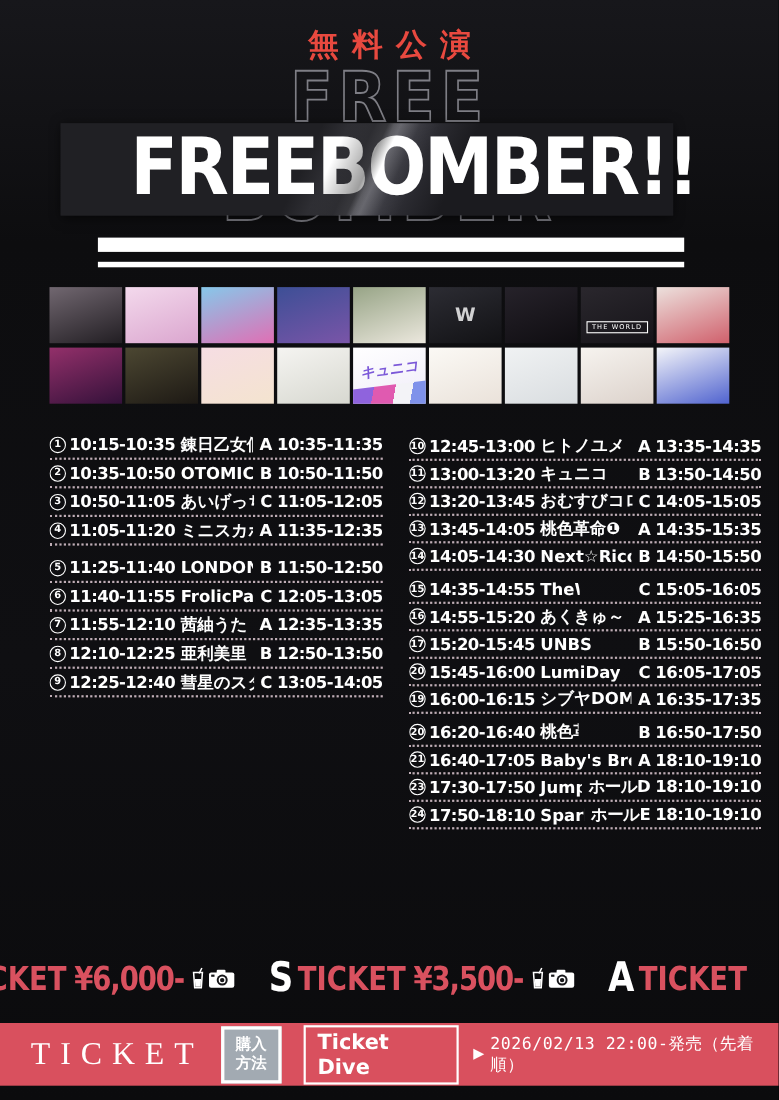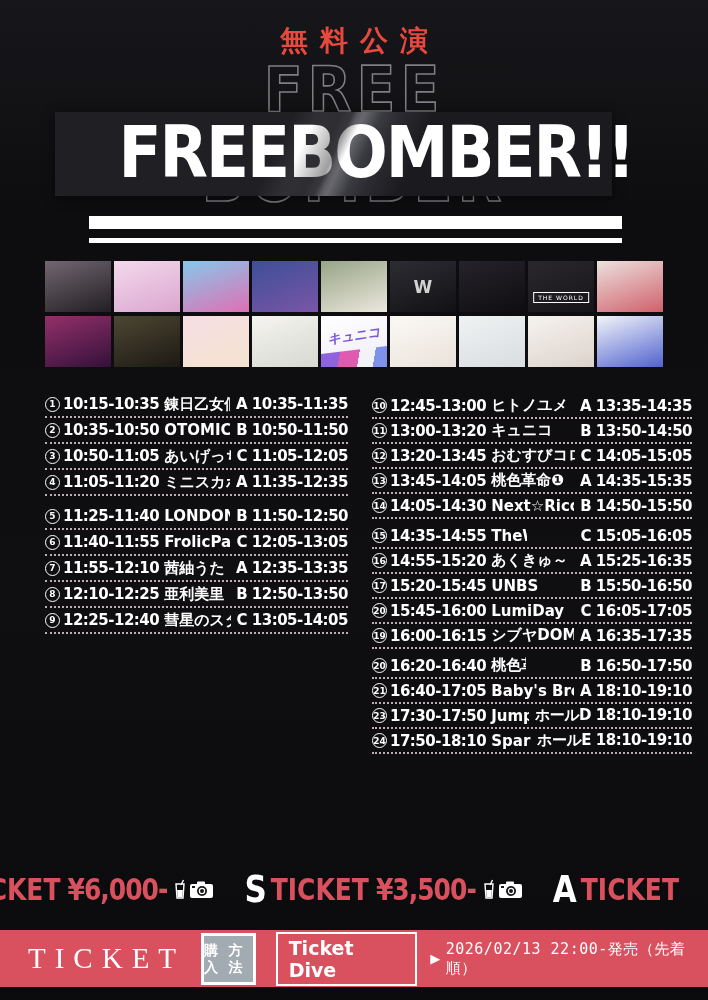--- a/index.html
+++ b/index.html
@@ -70,21 +70,21 @@
     margin-right:7px;letter-spacing:0px;}
   .t-price{color:#d9515f;font-size:25px;font-weight:bold;display:inline-block;transform:scaleY(1.2);
     letter-spacing:-1px;}
   .t-icons{display:flex;align-items:center;gap:3px;margin-left:7px;}
   
   .footer-bar{position:absolute;left:0;right:0;top:930px;height:57px;background:#d9505e;
     display:flex;align-items:center;color:#fff;}
   .footer-ticket{margin-left:28px;font-family:"Liberation Serif","DejaVu Serif",serif;
     font-size:29px;letter-spacing:9px;font-weight:500;}
   .purchase-box{margin-left:16px;width:50px;height:46px;background:#a2aab2;border:3px solid #fff;
-    display:flex;flex-direction:row;align-items:center;justify-content:center;
+    display:flex;flex-direction:column;align-items:center;justify-content:center;
     font-size:14px;font-weight:bold;line-height:1.2;}
   .vendor-box{margin-left:20px;border:2px solid #fff;padding:3px 11px;font-size:19px;font-weight:bold;}
   .sale-info{margin-left:13px;display:flex;align-items:center;font-size:15px;
     font-family:"DejaVu Sans Mono",monospace;letter-spacing:0.5px;}
   .sale-arrow{margin-right:5px;font-size:13px;font-family:"DejaVu Sans",sans-serif;}
 </style>
 </head>
 <body>
 
 <div class="poster">

